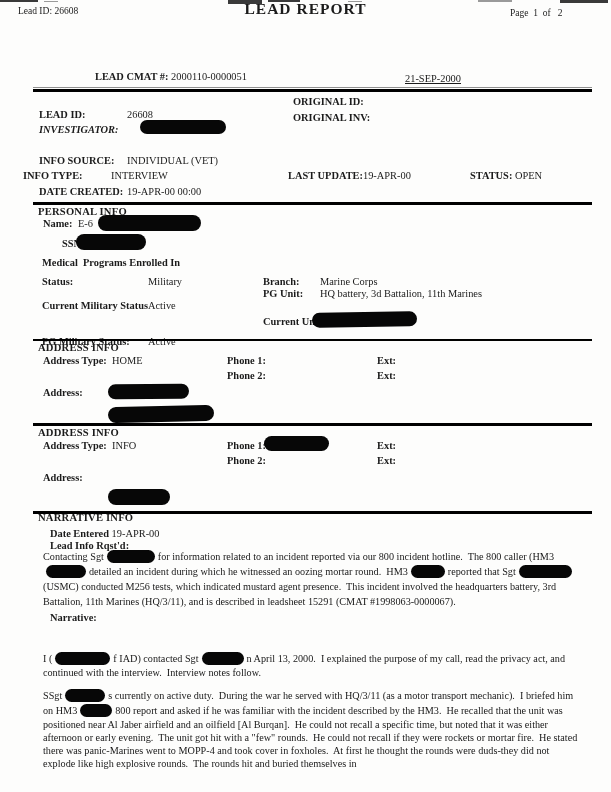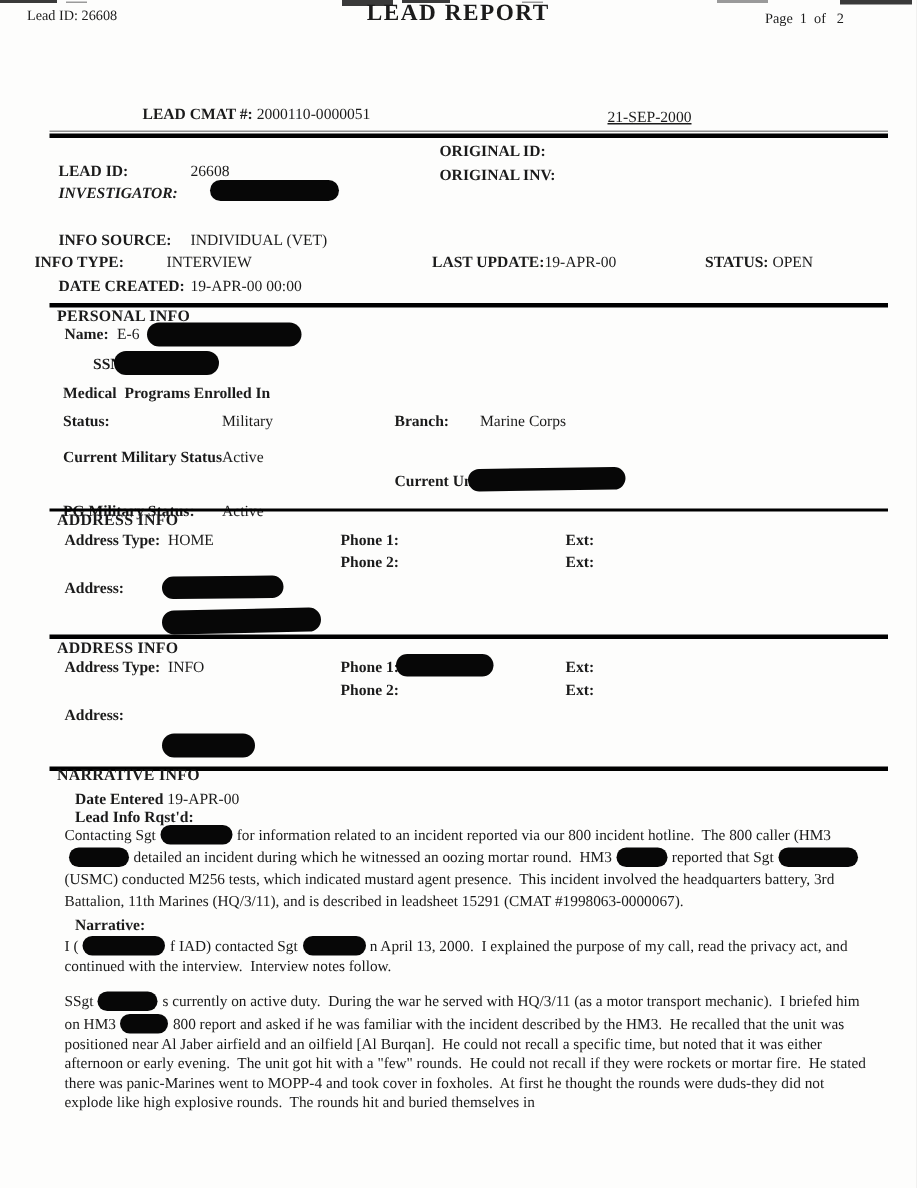--- a/index.html
+++ b/index.html
@@ -32,21 +32,21 @@
   }
   .redact-inline {
     display:inline-block; height:13px; background:#070707;
     border-radius:7px; vertical-align:middle; margin:0 3px 2px 3px;
   }
   .para {
     position:absolute; font-size:10.2px; white-space:pre-wrap;
     text-align:left; color:#181818;
   }
   .p1 { line-height:14.3px; }
-  .p23{ line-height:12.9px; }
+  .p23{ line-height:12.9px;margin-top:28px; }
 </style>
 </head>
 <body>
 
 <div class="page">
 
   <div class="scan" style="left:0;top:0;width:38px;height:2px;"></div>
   <div class="scan lt" style="left:44px;top:1px;width:14px;height:1px;"></div>
   <div class="scan" style="left:228px;top:0;width:34px;height:4px;"></div>
   <div class="scan" style="left:268px;top:0;width:32px;height:2px;"></div>
@@ -89,20 +89,21 @@
 
   <div class="row" style="left:46px;top:238px;padding-left:16px;"><span class="b">SSN:</span></div>
   <div class="redact" style="left:76px;top:234px;width:70px;height:16px;"></div>
 
   <div class="row b" style="left:42px;top:257px;">Medical  Programs Enrolled In</div>
 
   <div class="row" style="left:42px;top:276px;"><span class="lblw w106">Status:</span><span>Military</span></div>
   <div class="row" style="left:263px;top:276px;"><span class="lblw w57">Branch:</span><span>Marine Corps</span></div>
 
   <div class="row" style="left:42px;top:288px;margin-top:48px;"><span class="lblw w106">PG Military Status:</span><span>Active</span></div>
+  <div class="row" style="left:263px;top:288px;"><span class="lblw w57">PG Unit:</span><span>HQ battery, 3d Battalion, 11th Marines</span></div>
 
   <div class="row" style="left:42px;top:300px;"><span class="lblw w106">Current Military Status</span><span>Active</span></div>
 
   <div class="row b" style="left:263px;top:316px;">Current Unit:</div>
   <div class="redact" style="left:312px;top:312px;width:105px;height:15px;transform:rotate(-0.8deg);"></div>
 
   <div class="rule" style="top:339px;height:2px;"></div>
 
   <div class="sec-title" style="left:38px;top:342px;">ADDRESS INFO</div>
   <div class="row" style="left:43px;top:355px;"><span class="lblw w69">Address Type:</span><span>HOME</span></div>

